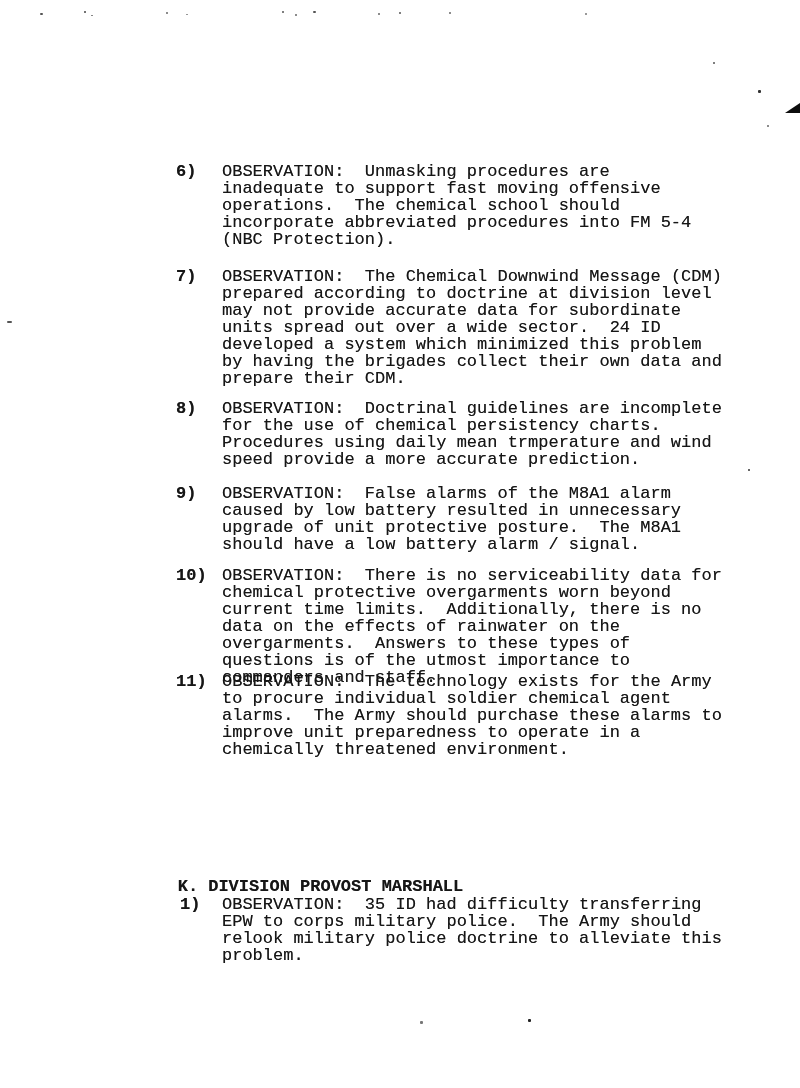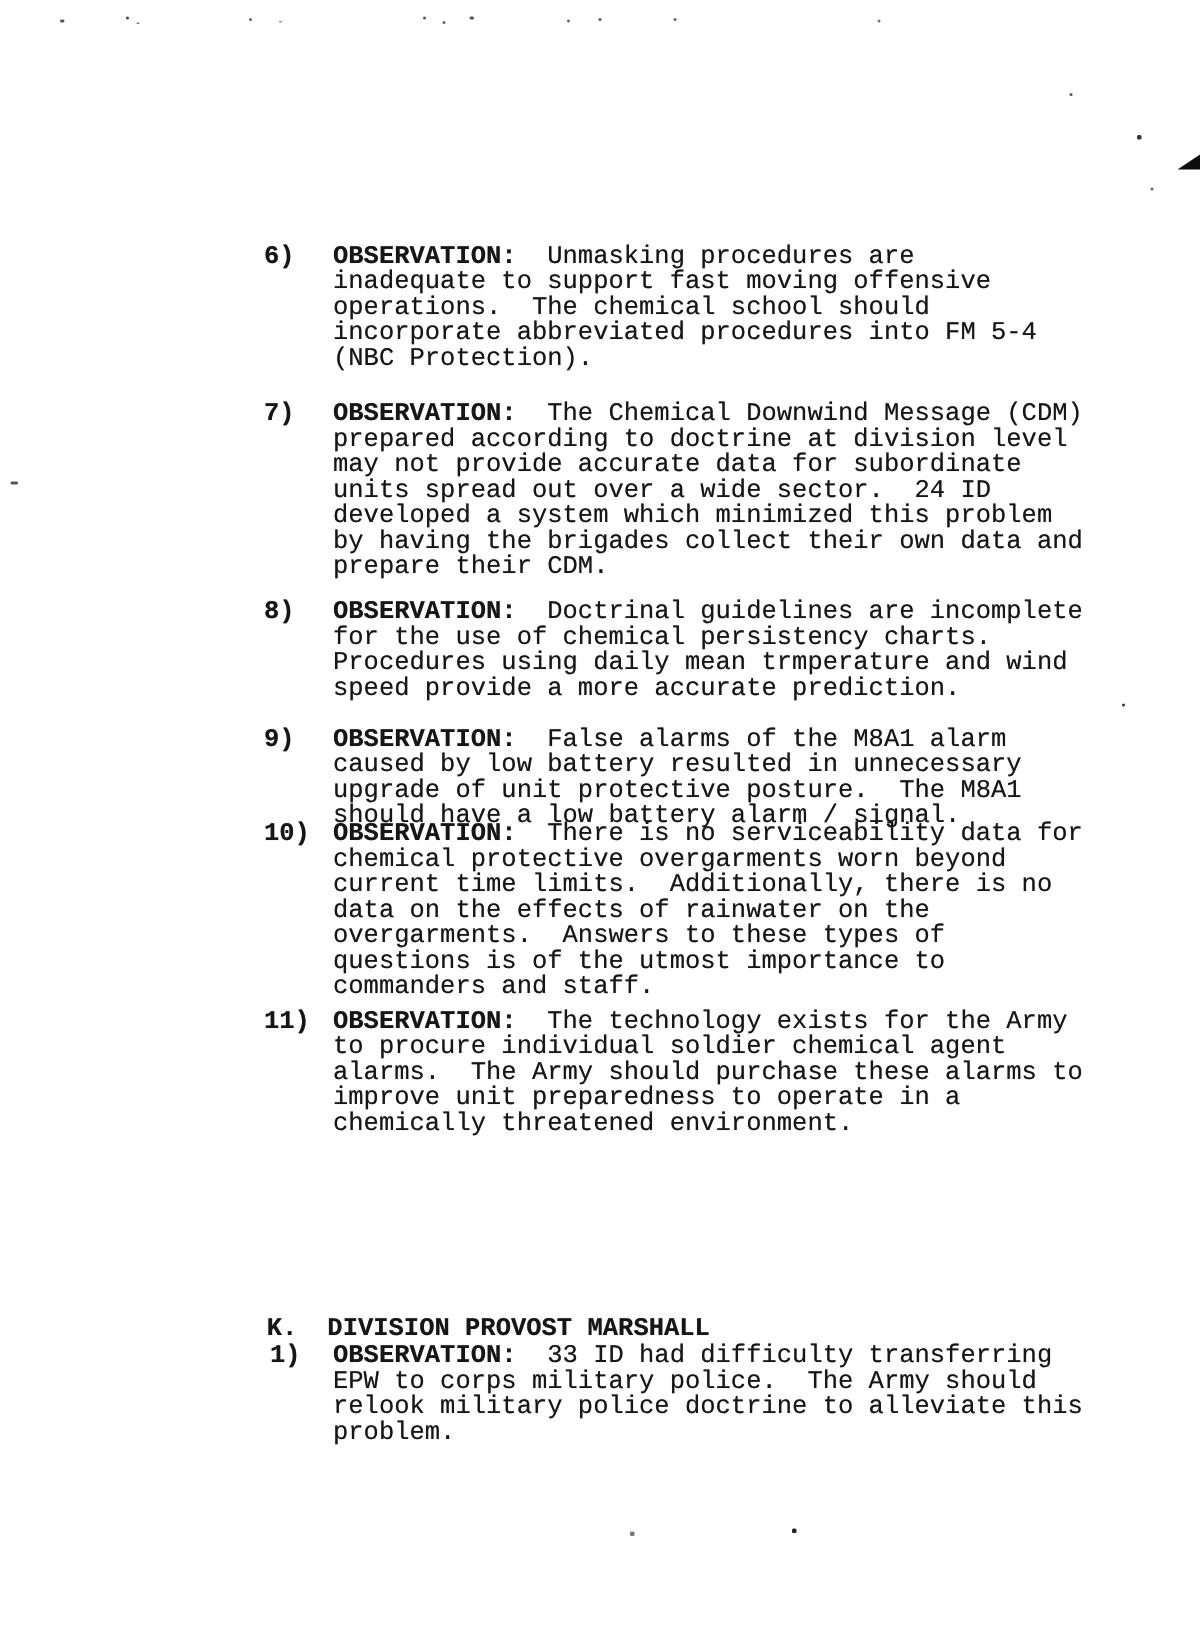--- a/index.html
+++ b/index.html
@@ -29,29 +29,29 @@
     left: -46px;
     top: 0;
     font-weight: bold;
     white-space: pre;
   }
   .obs.k1 .num { left: -42px; }
   .obs .body {
     white-space: pre;
   }
   .obs .label {
-    font-weight: bold;
+    font-weight: normal;
   }
   .kheading {
     position: absolute;
     left: 137px;
     white-space: pre;
     font-weight: bold;
   }
-  .kheading .ktitle { margin-left: 20px; }
+  .kheading .ktitle { margin-left: 10px; }
   .speck {
     position: absolute;
     border-radius: 1px;
   }
   .wedge {
     position: absolute;
     width: 0;
     height: 0;
     border-bottom: 10px solid #0d0d0d;
     border-left: 15px solid transparent;
@@ -91,21 +91,21 @@
   </div>
 
   <div class="obs" style="top:485px">
     <span class="num">9)</span>
     <div class="body"><b class="label">OBSERVATION:</b><span class="txt">  False alarms of the M8A1 alarm
 caused by low battery resulted in unnecessary
 upgrade of unit protective posture.  The M8A1
 should have a low battery alarm / signal.</span></div>
   </div>
 
-  <div class="obs" style="top:548px">
+  <div class="obs" style="top:567px">
     <span class="num">10)</span>
     <div class="body"><b class="label">OBSERVATION:</b><span class="txt">  There is no serviceability data for
 chemical protective overgarments worn beyond
 current time limits.  Additionally, there is no
 data on the effects of rainwater on the
 overgarments.  Answers to these types of
 questions is of the utmost importance to
 commanders and staff.</span></div>
   </div>
 
@@ -117,21 +117,21 @@
 improve unit preparedness to operate in a
 chemically threatened environment.</span></div>
   </div>
 
   <div class="kheading" style="top:861px">
     <b class="kletter">K.</b><b class="ktitle">DIVISION PROVOST MARSHALL</b>
   </div>
 
   <div class="obs k1" style="top:896px">
     <span class="num">1)</span>
-    <div class="body"><b class="label">OBSERVATION:</b><span class="txt">  33 ID had difficulty transferring
+    <div class="body"><b class="label">OBSERVATION:</b><span class="txt">  35 ID had difficulty transferring
 EPW to corps military police.  The Army should
 relook military police doctrine to alleviate this
 problem.</span></div>
   </div>
 
   <div class="wedge" style="left:785px; top:103px"></div>
   <div class="speck" style="left:40px;  top:13px;  width:3px; height:2px; background:#555"></div>
   <div class="speck" style="left:84px;  top:11px;  width:2px; height:2px; background:#444"></div>
   <div class="speck" style="left:91px;  top:15px;  width:2px; height:1px; background:#777"></div>
   <div class="speck" style="left:166px; top:12px;  width:2px; height:2px; background:#666"></div>

